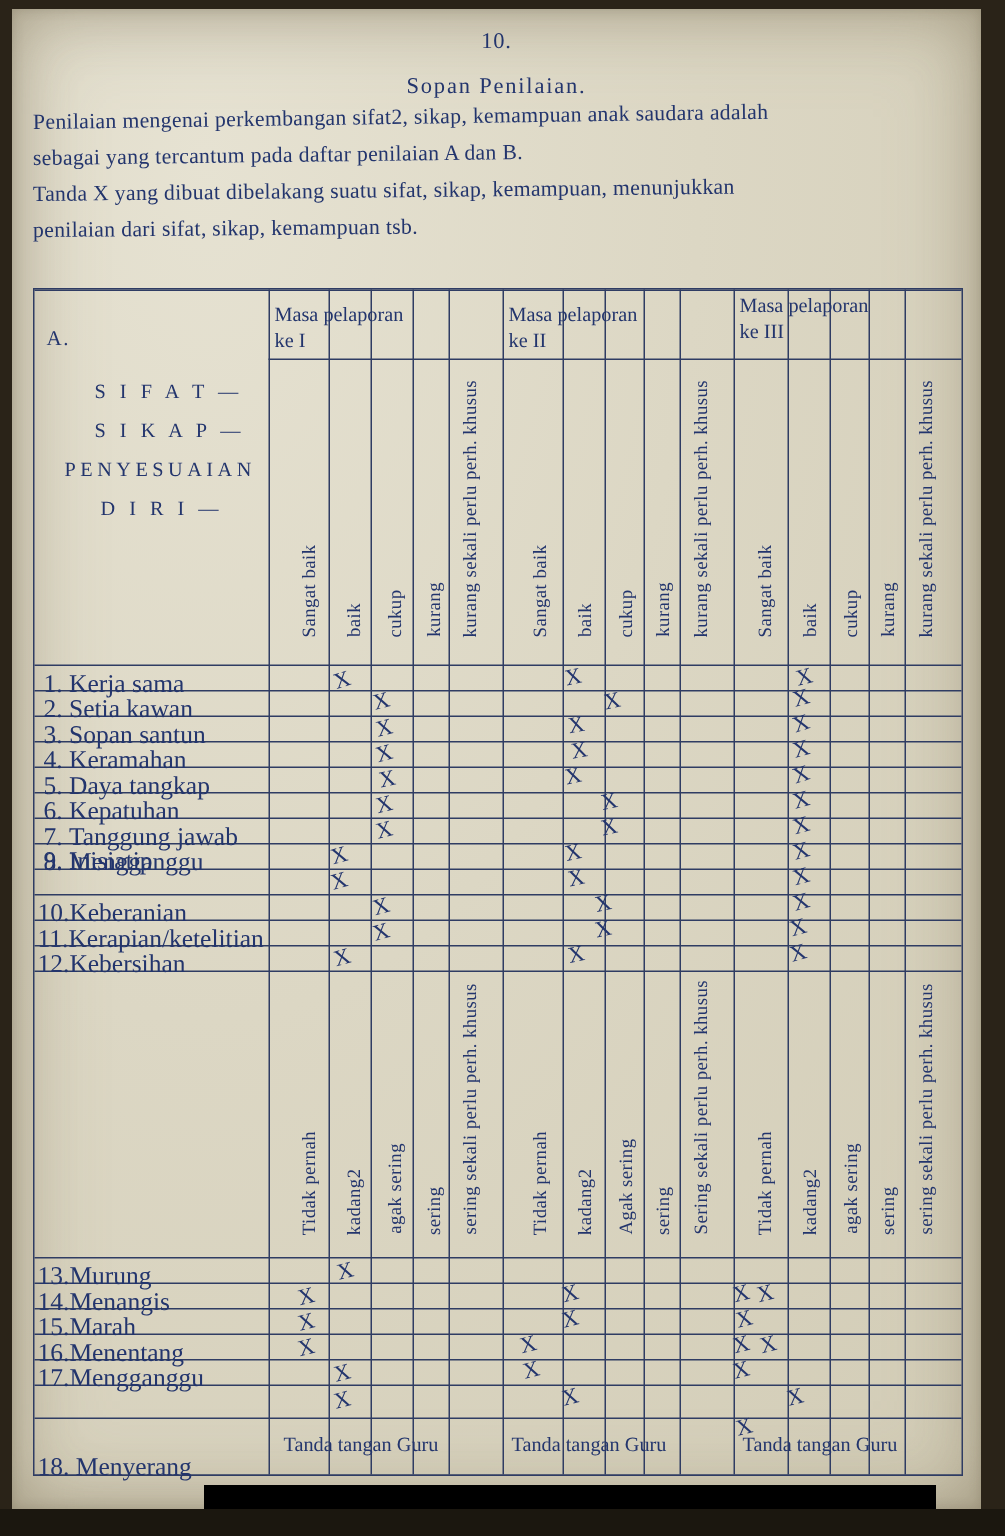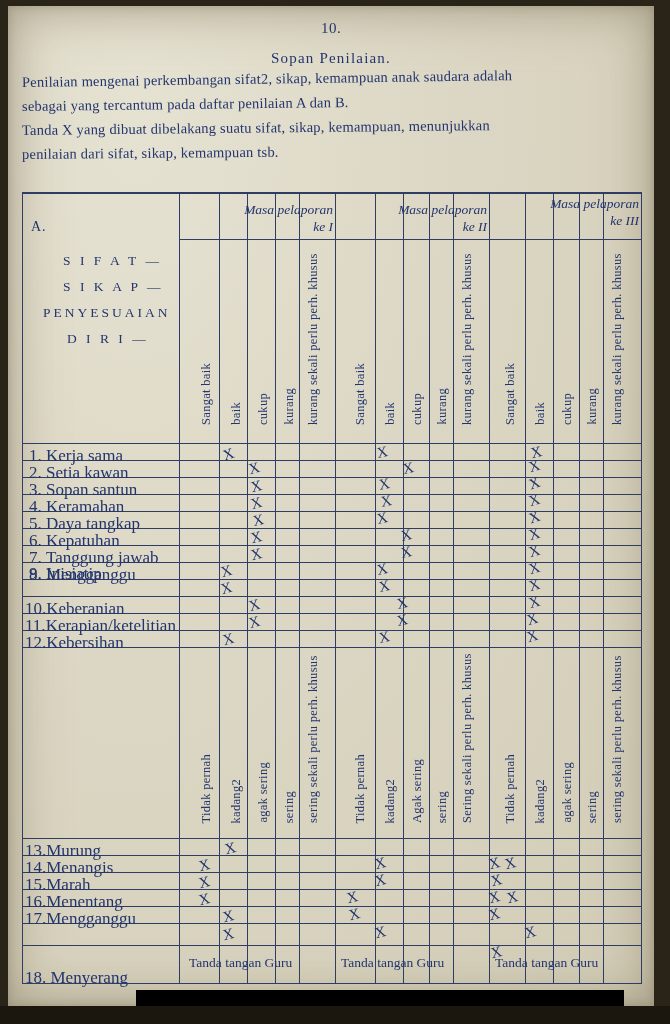--- a/index.html
+++ b/index.html
@@ -46,21 +46,21 @@
 
   
   #tbl{
     position:absolute;left:14px;top:186px;width:618px;height:790px;
     border:1.3px solid #2f3c63;
   }
   .vline,.hline{position:absolute;background:#2f3c63;}
   .vline{width:1.2px;top:0;bottom:0;}
   .hline{height:1.2px;left:0;right:0;}
 
-  .hdrtxt{position:absolute;text-align:right;font-size:13.5px;line-height:17px;font-style:italic;}
+  .hdrtxt{position:absolute;text-align:left;font-size:13.5px;line-height:17px;}
   .vtxt{
     position:absolute;
     writing-mode:vertical-rl;
     transform:rotate(180deg);
     font-size:12.5px;
     white-space:nowrap;
     letter-spacing:.3px;
   }
   .rowlbl{
     position:absolute;left:6px;font-size:17px;white-space:nowrap;

